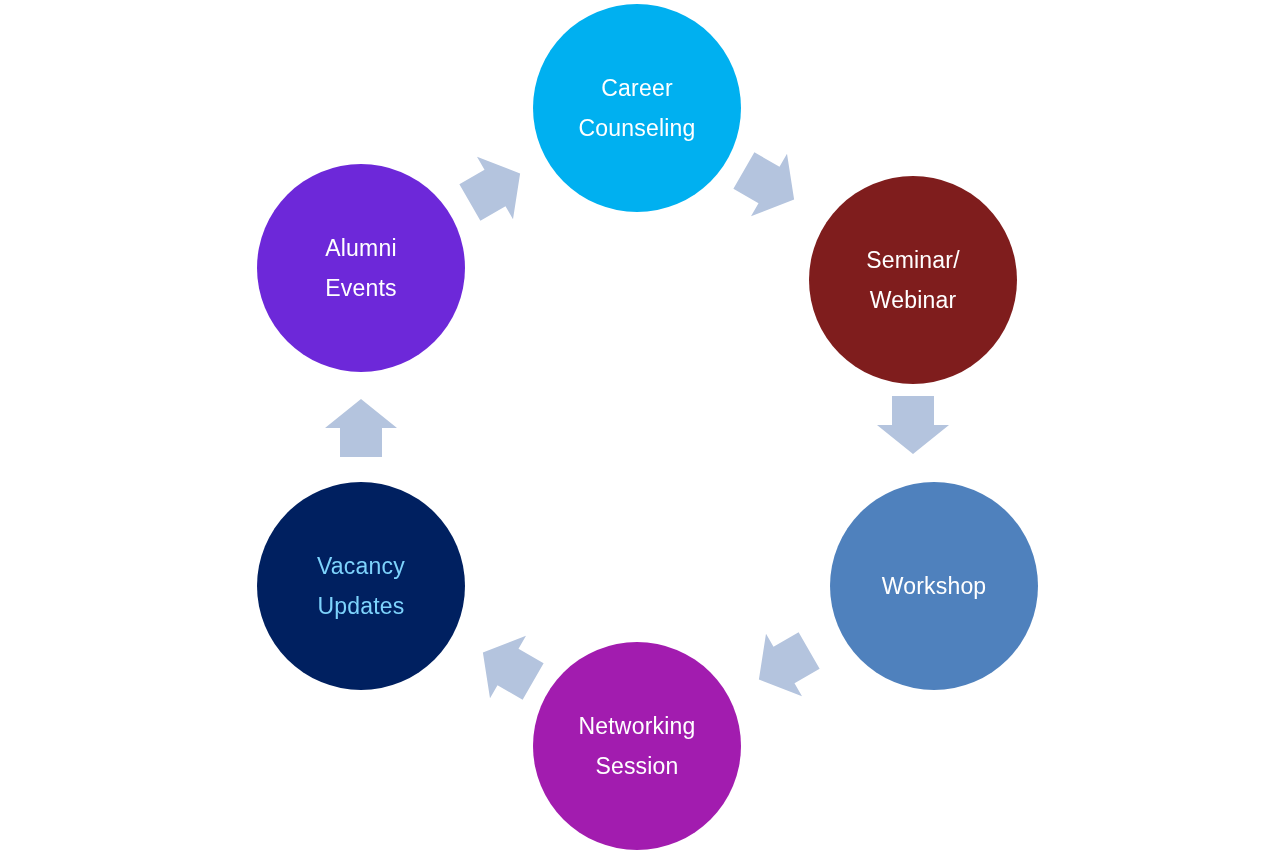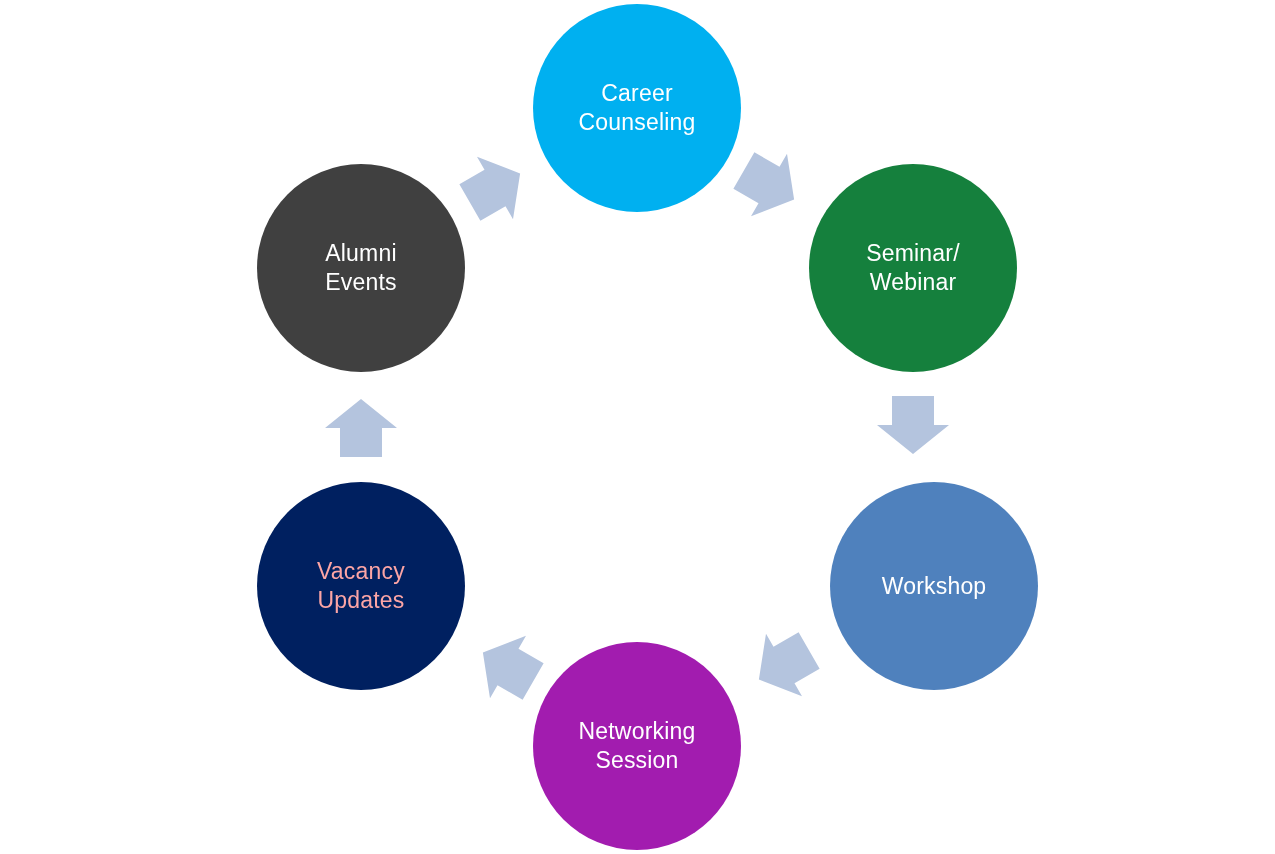--- a/index.html
+++ b/index.html
@@ -25,21 +25,21 @@
       position: absolute;
       width: 208px;
       height: 208px;
       border-radius: 50%;
       display: flex;
       align-items: center;
       justify-content: center;
       text-align: center;
       color: #ffffff;
       font-size: 23px;
-      line-height: 29px;
+      line-height: 40px;
       cursor: pointer;
     }
     .node-label {
       display: block;
       white-space: pre-line;
       letter-spacing: 0.2px;
     }
     .arrow {
       position: absolute;
       width: 72px;
@@ -55,40 +55,40 @@
 </head>
 <body>
 
 <div id="diagram">
 
   <div class="node" id="node-0" style="left: 533px; top: 4px; background: rgb(0, 176, 240); color: rgb(255, 255, 255);">
     <span class="node-label">Career
 Counseling</span>
   </div>
 
-  <div class="node" id="node-1" style="left: 809px; top: 164px; background: #15803d; color: rgb(255, 255, 255);">
+  <div class="node" id="node-1" style="left: 809px; top: 176px; background: #7f1d1d; color: rgb(255, 255, 255);">
     <span class="node-label">Seminar/
 Webinar</span>
   </div>
 
   <div class="node" id="node-2" style="left: 830px; top: 482px; background: rgb(79, 129, 189); color: rgb(255, 255, 255);">
     <span class="node-label">Workshop</span>
   </div>
 
   <div class="node" id="node-3" style="left: 533px; top: 642px; background: #a21caf; color: rgb(255, 255, 255);">
     <span class="node-label">Networking
 Session</span>
   </div>
 
-  <div class="node" id="node-4" style="left: 257px; top: 482px; background: rgb(0, 32, 96); color: #fca5a5;">
+  <div class="node" id="node-4" style="left: 257px; top: 482px; background: rgb(0, 32, 96); color: #7dd3fc;">
     <span class="node-label">Vacancy
 Updates</span>
   </div>
 
-  <div class="node" id="node-5" style="left: 257px; top: 164px; background: #404040; color: rgb(255, 255, 255);">
+  <div class="node" id="node-5" style="left: 257px; top: 164px; background: #6d28d9; color: rgb(255, 255, 255);">
     <span class="node-label">Alumni
 Events</span>
   </div>
 
   <div class="arrow" style="left:733px; top:156px; transform: rotate(-60deg);">
     <svg viewBox="0 0 72 58">
         <polygon class="arrow-shape" points="15,0 57,0 57,29 72,29 36,58 0,29 15,29" fill="#B4C4DE"></polygon>
       </svg>
   </div>
 

